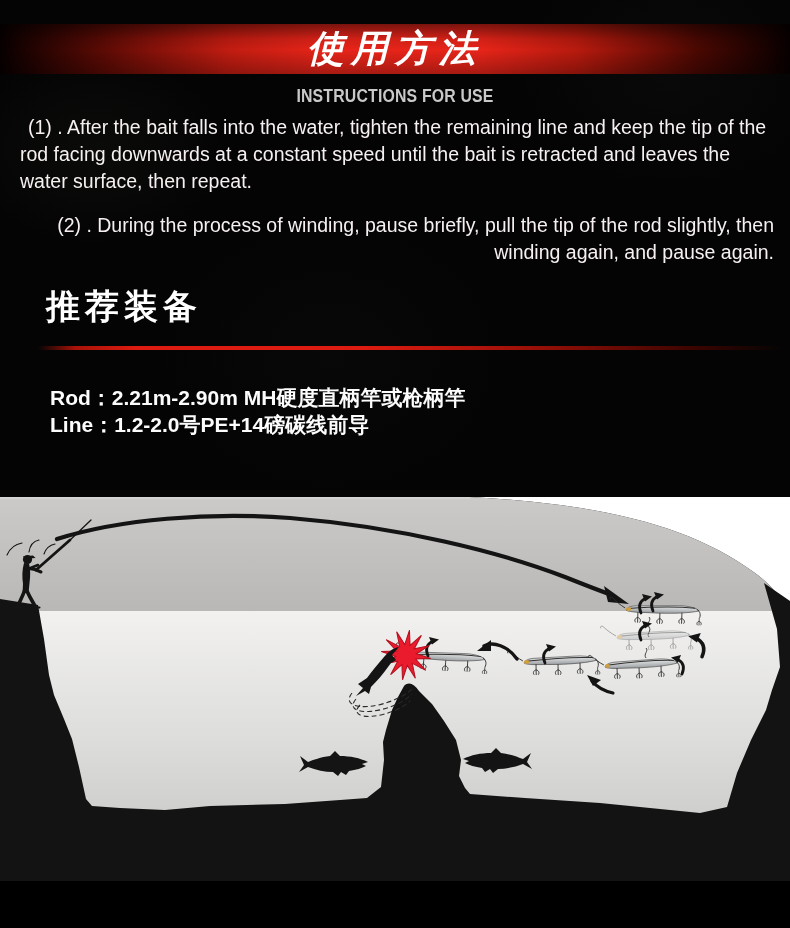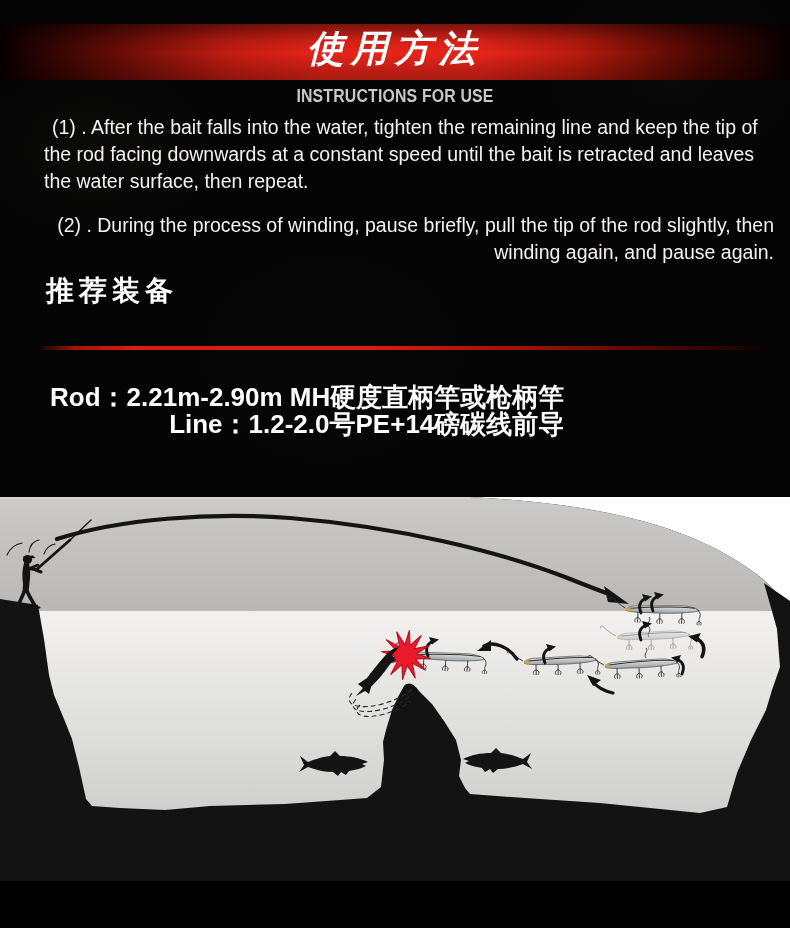--- a/index.html
+++ b/index.html
@@ -4,39 +4,39 @@
 <style>
   html,body{margin:0;padding:0;background:#000;}
   body{width:790px;height:928px;position:relative;overflow:hidden;
        font-family:"Liberation Sans",sans-serif;}
   .top-section{position:absolute;left:0;top:0;width:790px;height:497px;
     background:
       radial-gradient(220px 160px at 12% 30%, rgba(70,80,60,.10), transparent 60%),
       radial-gradient(260px 200px at 85% 14%, rgba(65,62,72,.09), transparent 60%),
       radial-gradient(300px 240px at 42% 72%, rgba(52,57,47,.07), transparent 60%),
       #040404;}
-  .banner{position:absolute;top:24px;left:0;right:0;height:56px;
+  .banner{position:absolute;top:24px;left:0;right:0;height:50px;
     background:
       linear-gradient(180deg, rgba(0,0,0,.48) 0%, rgba(0,0,0,.10) 30%, rgba(0,0,0,0) 52%, rgba(0,0,0,.28) 100%),
       linear-gradient(90deg, #070000 0%, #5c0a04 13%, #c21c11 29%, var(--banner-red) 41%, var(--banner-red) 61%, #b81a0e 73%, #4c0802 88%, #070000 100%);}
   .banner-title{display:block;text-align:center;font-style:italic;font-weight:700;
     font-size:37px;line-height:50px;color:#ffffff;letter-spacing:7px;}
   .subtitle{position:absolute;top:86px;left:0;right:0;text-align:center;
     font-weight:700;font-size:18px;color:var(--text-gray);letter-spacing:.2px;
     transform:scaleX(.88);}
   .para{position:absolute;left:20px;right:16px;color:var(--text-warm-white);
-    font-size:19.5px;line-height:27px;text-indent:8px;margin-left:24px;}
+    font-size:19.5px;line-height:27px;text-indent:8px;}
   .para1{top:114px;}
   .para2{top:212px;text-align:right;}
-  .equip-heading{position:absolute;left:46px;top:272px;color:#fff;
-    font-weight:700;font-size:28px;letter-spacing:5px;text-align:right;}
+  .equip-heading{position:absolute;left:46px;top:284px;color:#fff;
+    font-weight:700;font-size:34px;letter-spacing:5px;text-align:right;}
   .divider{position:absolute;left:38px;right:8px;top:346px;height:4px;border-radius:2px;
     background:linear-gradient(90deg, rgba(40,3,0,0) 0%, #a81208 5%, var(--divider-red) 13%, var(--divider-red) 44%, #9c1008 66%, #3c0400 88%, rgba(0,0,0,0) 100%);}
   .spec{position:absolute;left:50px;top:384px;color:#fcfcfc;font-weight:700;
-    font-size:26px;line-height:27px;text-align:right;}
+    font-size:21px;line-height:27px;}
   .spec div{white-space:nowrap;}
   .diagram-wrap{position:absolute;left:0;top:497px;width:790px;height:431px;background:#000;}
   svg{display:block;}
   .sky-fill{fill:url(#skyGrad);}
   .water-fill{fill:url(#waterGrad);}
   .white-corner{fill:var(--white-corner);}
   .terrain{fill:var(--terrain);}
   .ink{stroke:#141414;fill:none;stroke-linecap:round;}
   .ink-fill{fill:#141414;stroke:none;}
   .thin{stroke:#2c2c2c;stroke-width:.9;fill:none;}

